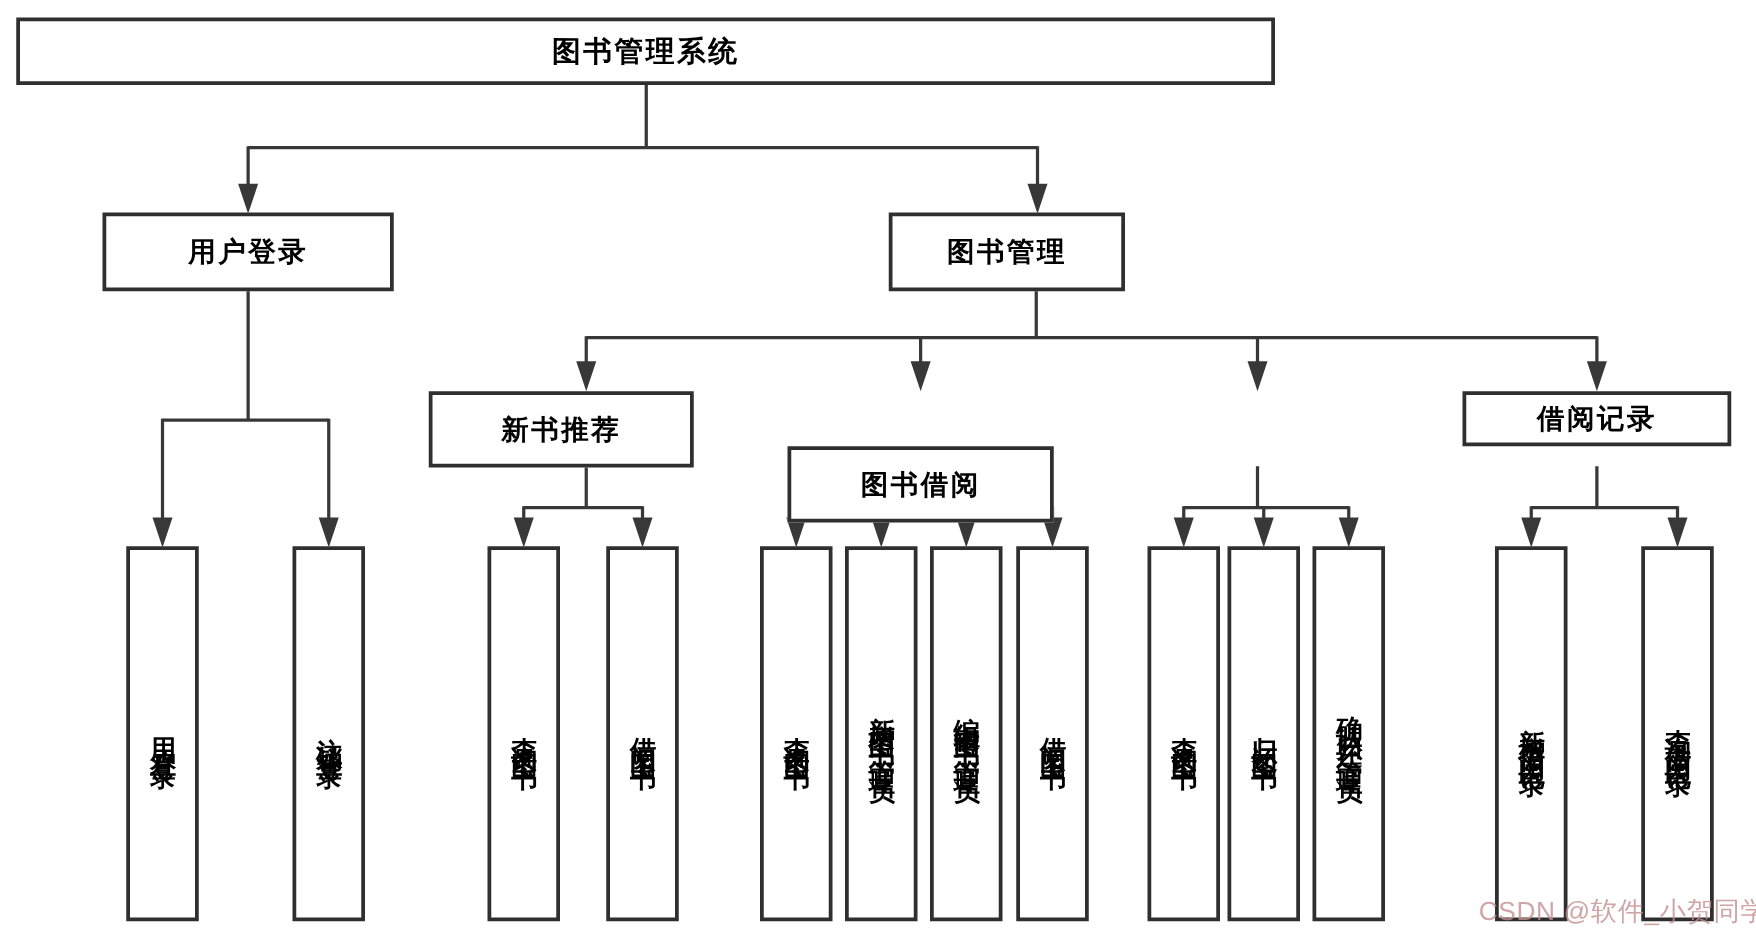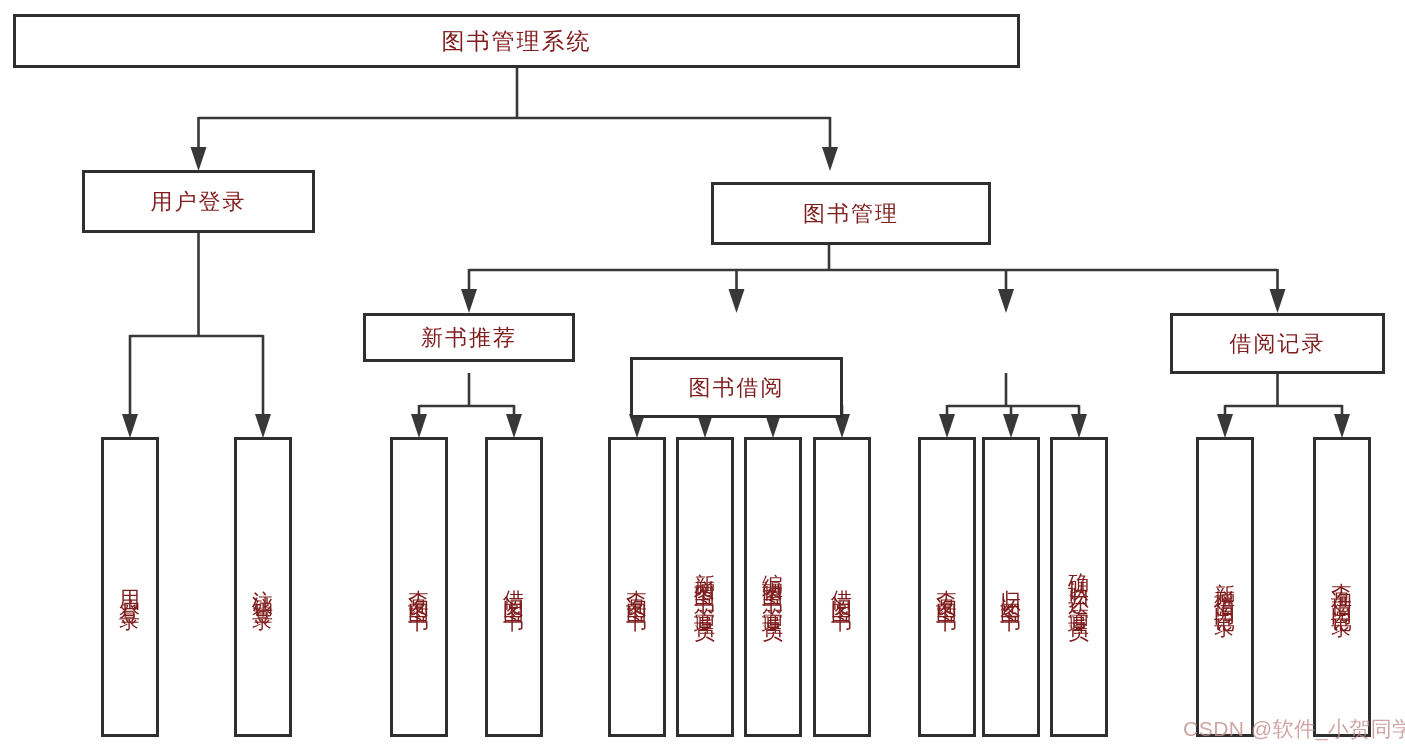--- a/index.html
+++ b/index.html
@@ -19,22 +19,23 @@
     background: #ffffff;
     border: 3px solid #2f2f2f;
     display: flex;
     align-items: center;
     justify-content: center;
   }
   .node-label {
     font-size: 22px;
     letter-spacing: 2px;
     white-space: nowrap;
-    color: #7f1d1d;
+    color: #000000;
     line-height: 1;
+    font-weight: bold;
   }
   .leaf { top: 437px; height: 300px; width: 58px; }
   .leaf .node-label {
     writing-mode: vertical-rl;
     text-orientation: mixed;
     font-size: 21px;
     letter-spacing: 7px;
     line-height: 1;
   }
   .root-label { font-size: 23px; }
@@ -122,31 +123,31 @@
     </g>
   </svg>
 
   <div class="node" style="left:13px; top:14px; width:1007px; height:54px;">
     <span class="node-label root-label">图书管理系统</span>
   </div>
 
   <div class="node" style="left:82px; top:170px; width:233px; height:63px;">
     <span class="node-label">用户登录</span>
   </div>
-  <div class="node" style="left:711px; top:170px; width:280px; height:63px;margin-top:12px;">
+  <div class="node" style="left:711px; top:170px; width:189px; height:63px;">
     <span class="node-label">图书管理</span>
   </div>
 
-  <div class="node" style="left:363px; top:313px; width:212px; height:49px;">
+  <div class="node" style="left:343px; top:313px; width:212px; height:61px;">
     <span class="node-label">新书推荐</span>
   </div>
   <div class="node" style="left:630px; top:313px; width:213px; height:61px;margin-top:44px;">
     <span class="node-label">图书借阅</span>
   </div>
-  <div class="node" style="left:1170px; top:313px; width:215px; height:61px;align-items:center;">
+  <div class="node" style="left:1170px; top:313px; width:215px; height:44px;align-items:center;">
     <span class="node-label">借阅记录</span>
   </div>
 
   <div class="node leaf" style="left:101px;">
     <span class="node-label">用户登录</span>
   </div>
   <div class="node leaf" style="left:234px;">
     <span class="node-label">注销登录</span>
   </div>
 

